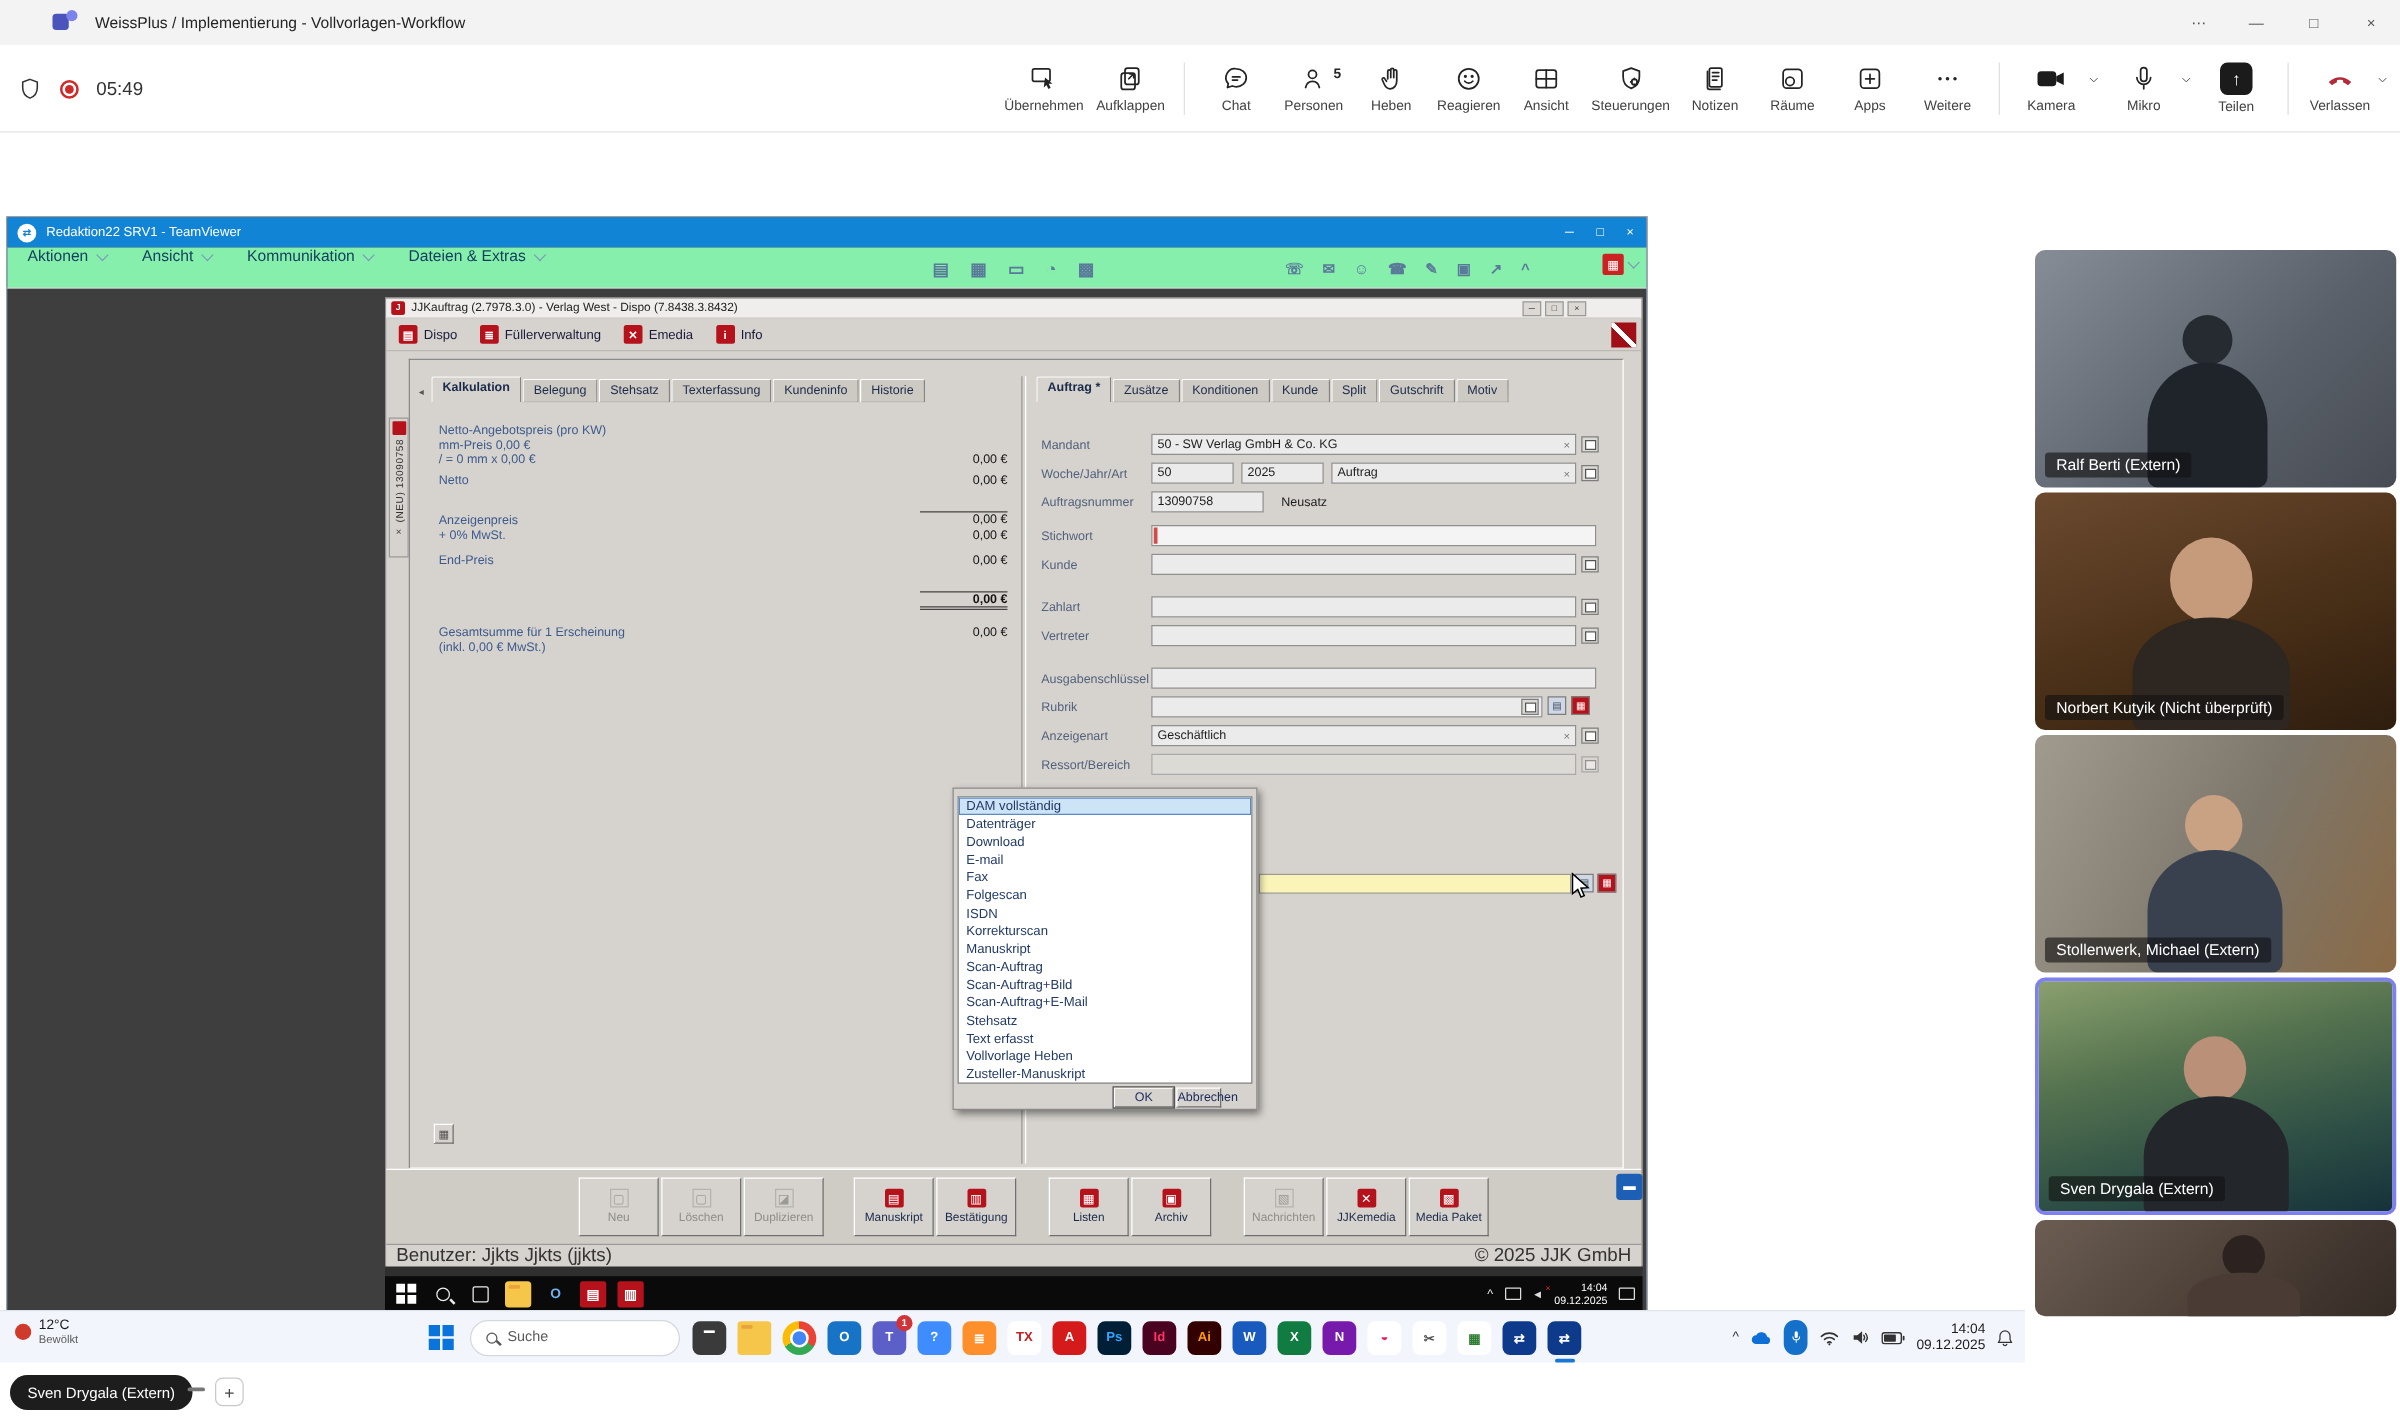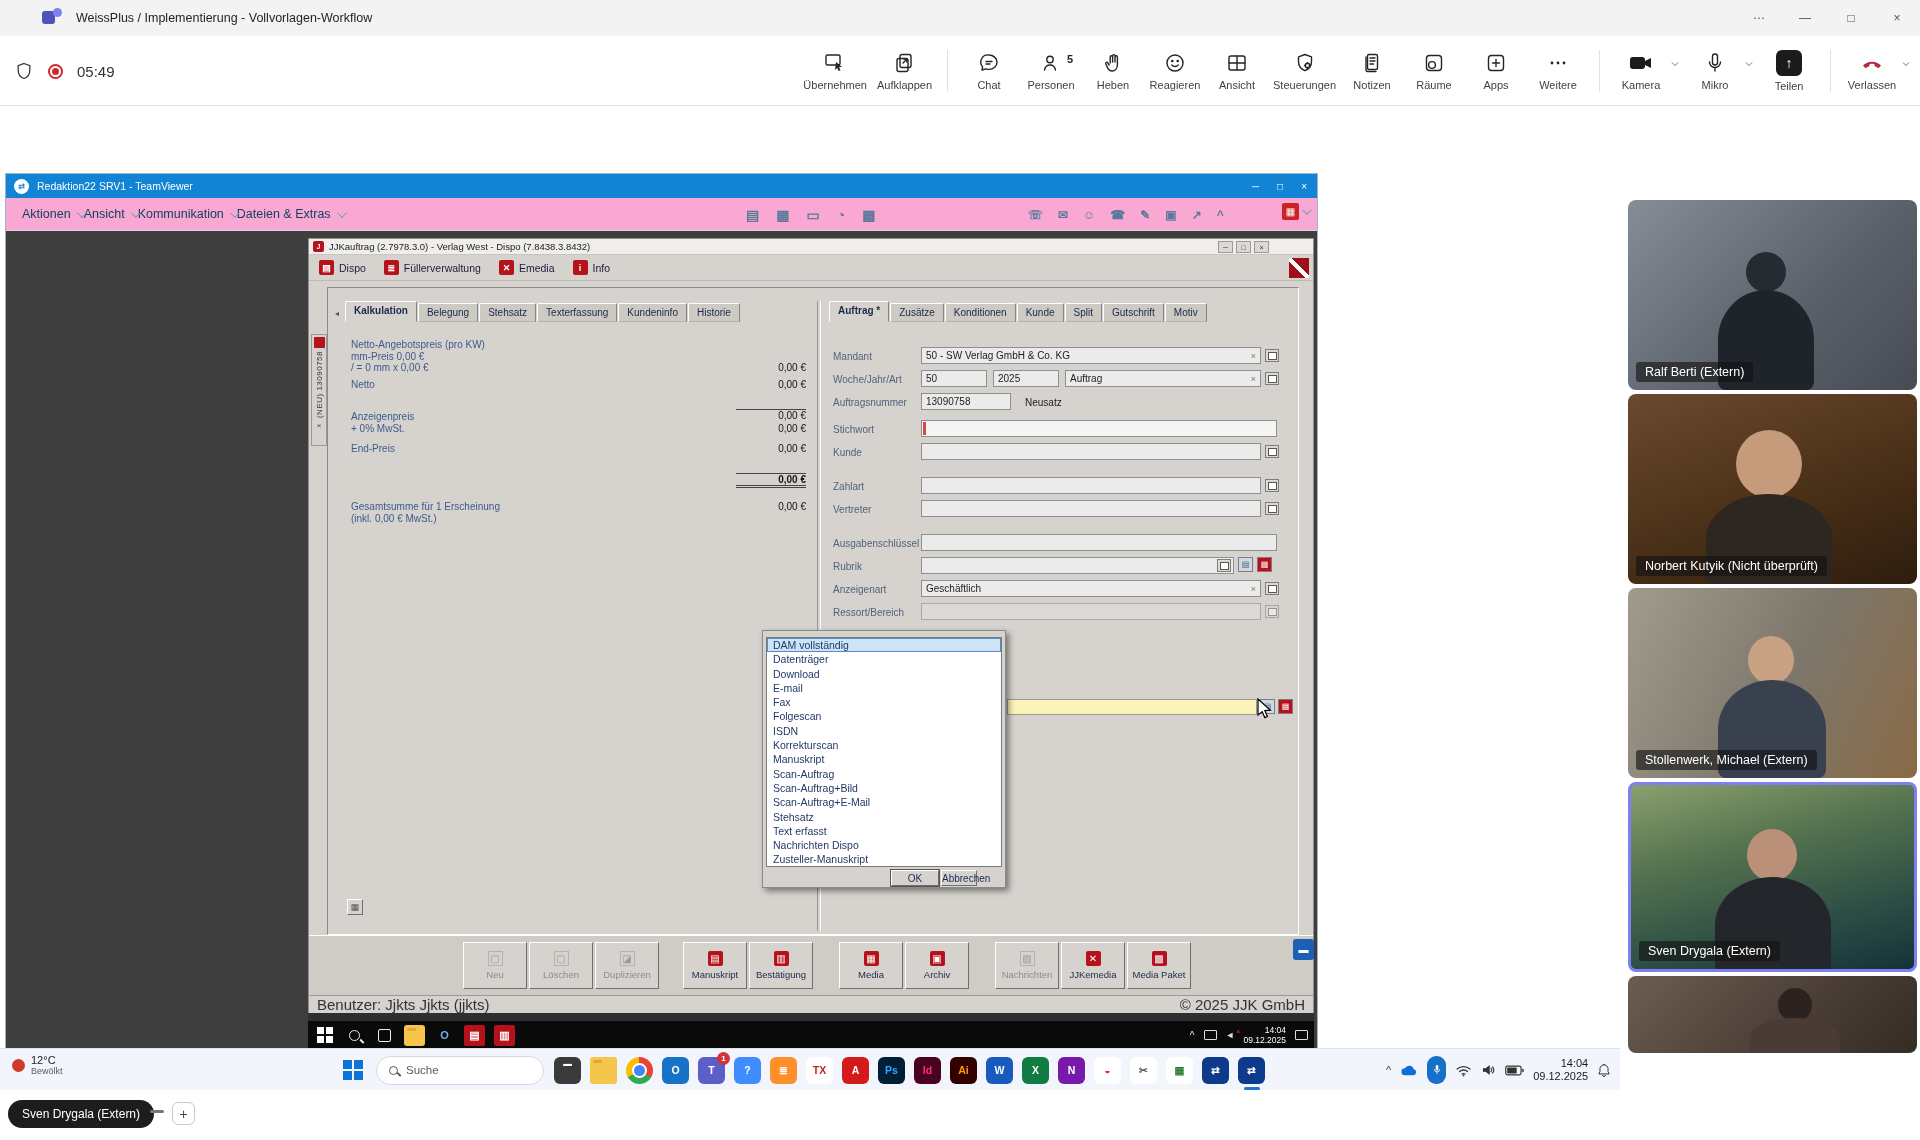--- a/index.html
+++ b/index.html
@@ -34,21 +34,21 @@
 
   
   .share{left:0;top:130px;width:1620px;height:960px;background:#fff}
 
   
   .tv-win{left:5px;top:43px;width:1313px;height:877px;border:1px solid #9fb4c8;background:#3e3e3e}
   .tv-title{position:absolute;left:0;top:0;right:0;height:24px;background:#1184d6;display:flex;align-items:center;padding-left:8px;gap:8px}
   .tv-logo{width:15px;height:15px;border-radius:50%;background:#fff;color:#1184d6;font-size:8px;font-weight:bold;display:grid;place-items:center}
   .tv-title .txt{color:#fff;font-size:10.5px}
   .tv-ctls{position:absolute;right:10px;top:0;height:24px;display:flex;align-items:center;gap:18px;color:#fff;font-size:10px}
-  .tv-menu{position:absolute;left:0;top:24px;right:0;height:33px;background:#f9a8d4;border-bottom:1px solid #d9d9d9;display:flex;align-items:center;padding-left:16px;}
+  .tv-menu{position:absolute;left:0;top:24px;right:0;height:33px;background:#86efac;border-bottom:1px solid #d9d9d9;display:flex;align-items:flex-start;padding-left:16px;gap:30px}
   .tv-menu .mi{font-size:12.5px;color:#14405f;display:flex;align-items:center;gap:6px}
   .cssChev{width:7px;height:7px;border-right:1.5px solid #7a9ab8;border-bottom:1.5px solid #7a9ab8;transform:rotate(45deg) translateY(-2px)}
   .tv-cicons{position:absolute;left:740px;top:24px;height:33px;display:flex;align-items:center;gap:17px}
   .tv-cicons .ico-chip{font-size:14px;color:#5a7a9a}
   .tv-ricons{position:absolute;left:1022px;top:24px;height:33px;display:flex;align-items:center;gap:15px}
   .tv-ricons .ico-chip{font-size:12px;color:#5a7a9a}
   .tv-red{position:absolute;left:1276px;top:29px;display:flex;align-items:center;gap:3px}
   .tv-red .sq{width:17px;height:17px;background:#c22;border-radius:2px;color:#fff;font-size:10px;display:grid;place-items:center}
   .tv-client{position:absolute;left:0;top:57px;right:0;bottom:0;background:#3e3e3e}
 
@@ -544,21 +544,21 @@
                   <div class="plist-row">Fax</div>
                   <div class="plist-row">Folgescan</div>
                   <div class="plist-row">ISDN</div>
                   <div class="plist-row">Korrekturscan</div>
                   <div class="plist-row">Manuskript</div>
                   <div class="plist-row">Scan-Auftrag</div>
                   <div class="plist-row">Scan-Auftrag+Bild</div>
                   <div class="plist-row">Scan-Auftrag+E-Mail</div>
                   <div class="plist-row">Stehsatz</div>
                   <div class="plist-row">Text erfasst</div>
-                  <div class="plist-row">Nachrichten Dispo</div>
+                  <div class="plist-row">Vollvorlage Heben</div>
                   <div class="plist-row">Zusteller-Manuskript</div>
                 </div>
               <div class="pbtn default" style="left:128px;width:48px">OK</div>
               <div class="pbtn" style="left:178px;width:36px">Abbrechen</div>
             </div>
 
             <div class="act-bar">
                 <div class="act-btn dis" style="left: 154px;">
                   <span class="bb-ico gray">▢</span>
                   <span class="bb-lbl">Neu</span>
@@ -574,21 +574,21 @@
                 <div class="act-btn" style="left: 374px;">
                   <span class="bb-ico red">▤</span>
                   <span class="bb-lbl">Manuskript</span>
                 </div>
                 <div class="act-btn" style="left: 440px;">
                   <span class="bb-ico red">▥</span>
                   <span class="bb-lbl">Bestätigung</span>
                 </div>
                 <div class="act-btn" style="left: 530px;">
                   <span class="bb-ico red">▦</span>
-                  <span class="bb-lbl">Media</span>
+                  <span class="bb-lbl">Listen</span>
                 </div>
                 <div class="act-btn" style="left: 596px;">
                   <span class="bb-ico red">▣</span>
                   <span class="bb-lbl">Archiv</span>
                 </div>
                 <div class="act-btn dis" style="left: 686px;">
                   <span class="bb-ico gray">▧</span>
                   <span class="bb-lbl">Nachrichten</span>
                 </div>
                 <div class="act-btn" style="left: 752px;">

